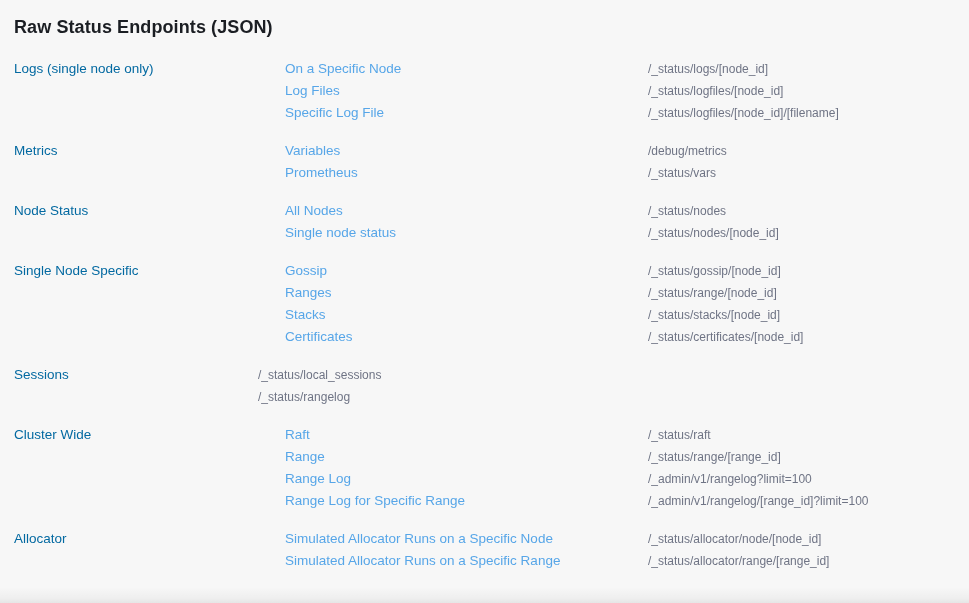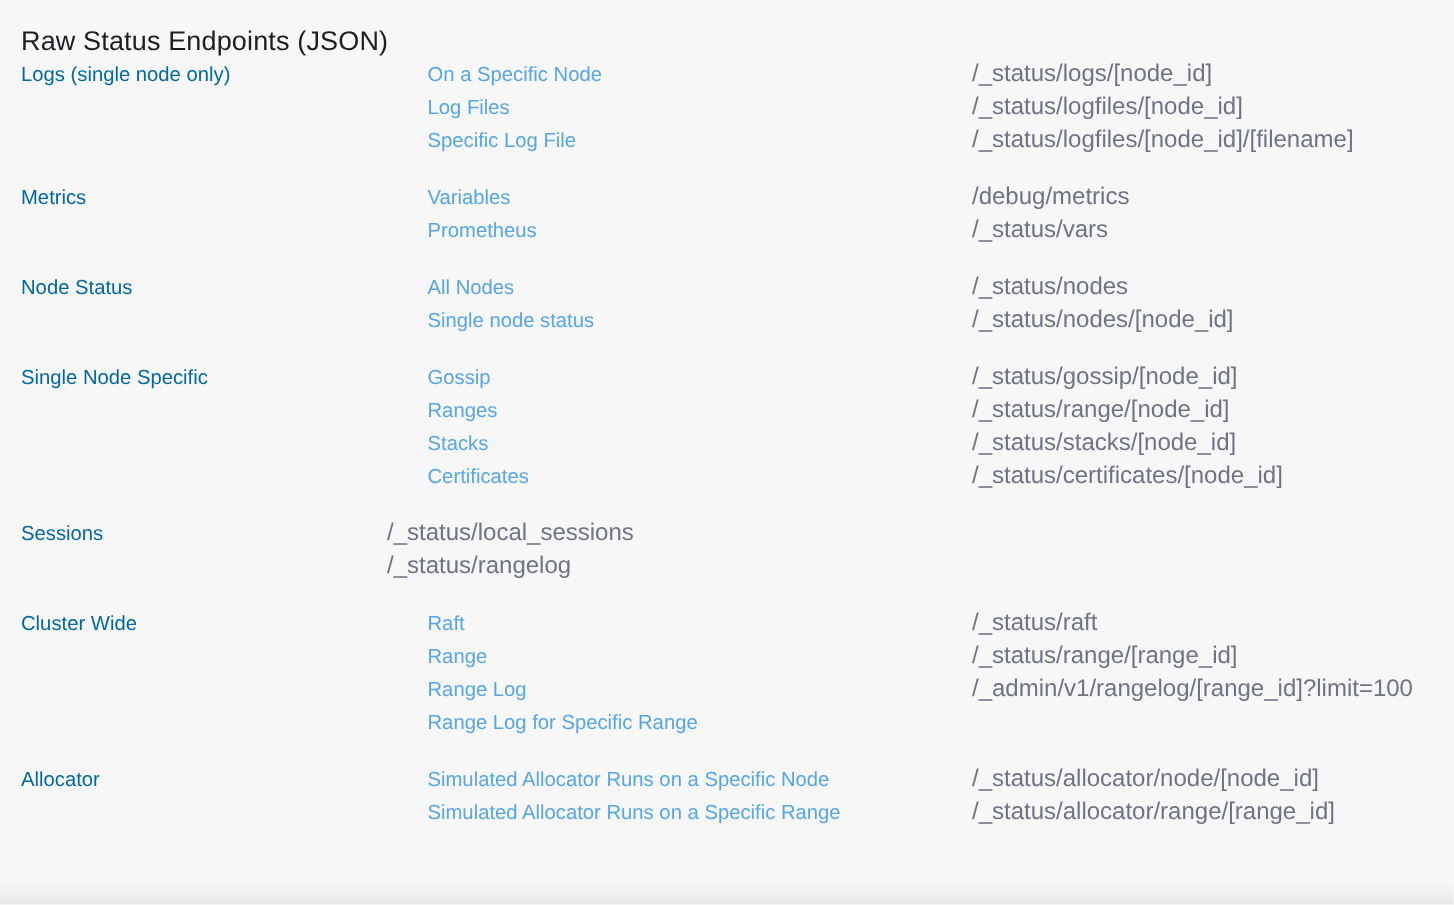--- a/index.html
+++ b/index.html
@@ -14,23 +14,24 @@
     position: relative;
   }
   .page {
     padding: 15px 14px 0 14px;
     position: relative;
     z-index: 1;
   }
   h1.page-title {
     font-size: 18px;
     line-height: 24px;
-    font-weight: 400;
+    font-weight: 700;
     color: #1b1e23;
     letter-spacing: 0.1px;
+    margin-bottom: 19px;
   }
   .sections { }
   .section {
     display: grid;
     grid-template-columns: 244px 390px auto;
     margin-bottom: 16px;
   }
   .section:last-child { margin-bottom: 12px; }
   .category {
     text-align: left;
@@ -46,21 +47,21 @@
     display: block;
     color: #57a6e8;
     font-size: 13.5px;
     line-height: 22px;
     text-decoration: none;
     white-space: nowrap;
     cursor: pointer;
   }
   .paths .path {
     color: #6f7485;
-    font-size: 16px;
+    font-size: 12px;
     line-height: 22px;
     white-space: nowrap;
   }
   .footer-band {
     position: absolute;
     left: 0; right: 0; bottom: 0;
     height: 16px;
     background: linear-gradient(to bottom, rgba(0,0,0,0.00) 0%, rgba(0,0,0,0.035) 70%, rgba(0,0,0,0.07) 100%);
     z-index: 0;
     pointer-events: none;
@@ -133,20 +134,21 @@
         <div class="category">Cluster Wide</div>
         <div class="links">
           <a class="link">Raft</a>
           <a class="link">Range</a>
           <a class="link">Range Log</a>
           <a class="link">Range Log for Specific Range</a>
         </div>
         <div class="paths">
           <div class="path">/_status/raft</div>
           <div class="path">/_status/range/[range_id]</div>
+          <div class="path">/_admin/v1/rangelog?limit=100</div>
           <div class="path">/_admin/v1/rangelog/[range_id]?limit=100</div>
         </div>
       </div>
       <div class="section">
         <div class="category">Allocator</div>
         <div class="links">
           <a class="link">Simulated Allocator Runs on a Specific Node</a>
           <a class="link">Simulated Allocator Runs on a Specific Range</a>
         </div>
         <div class="paths">

